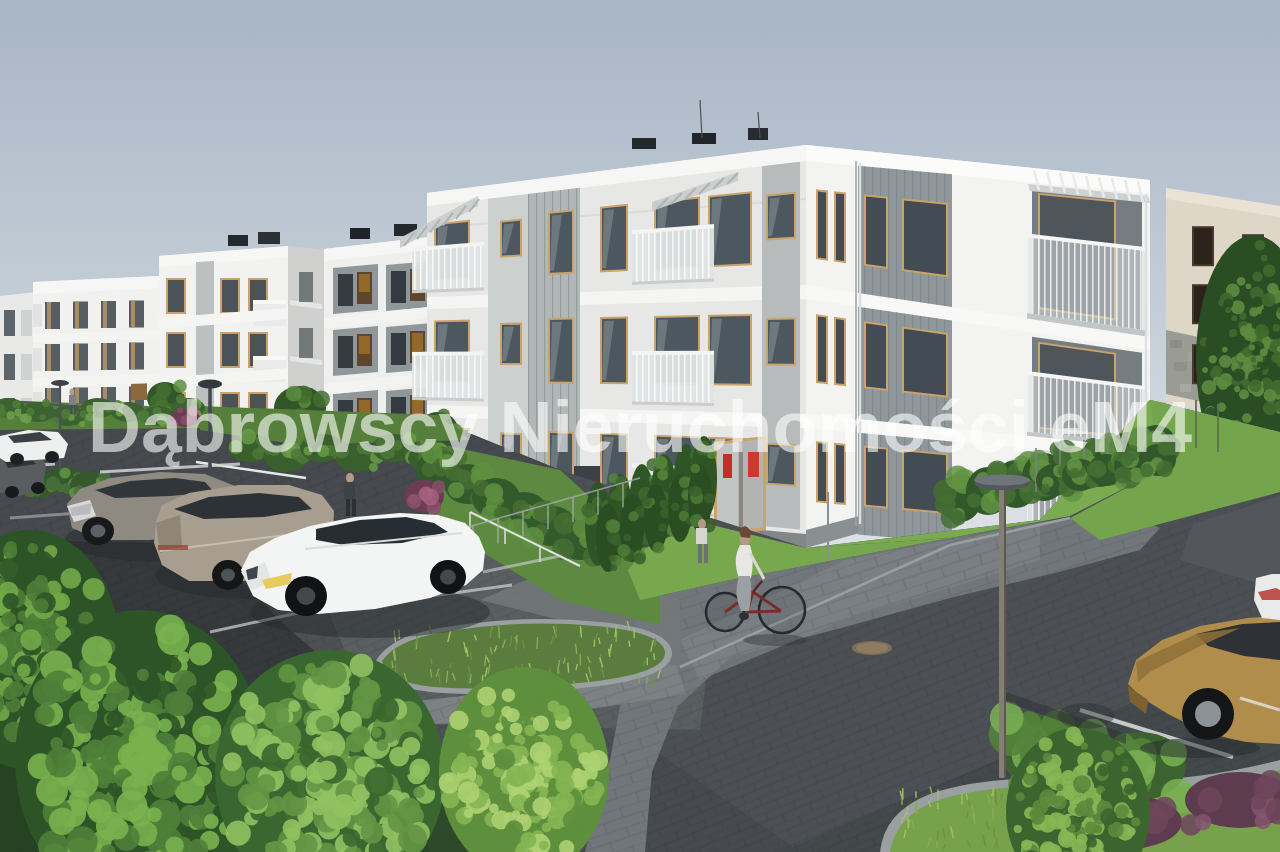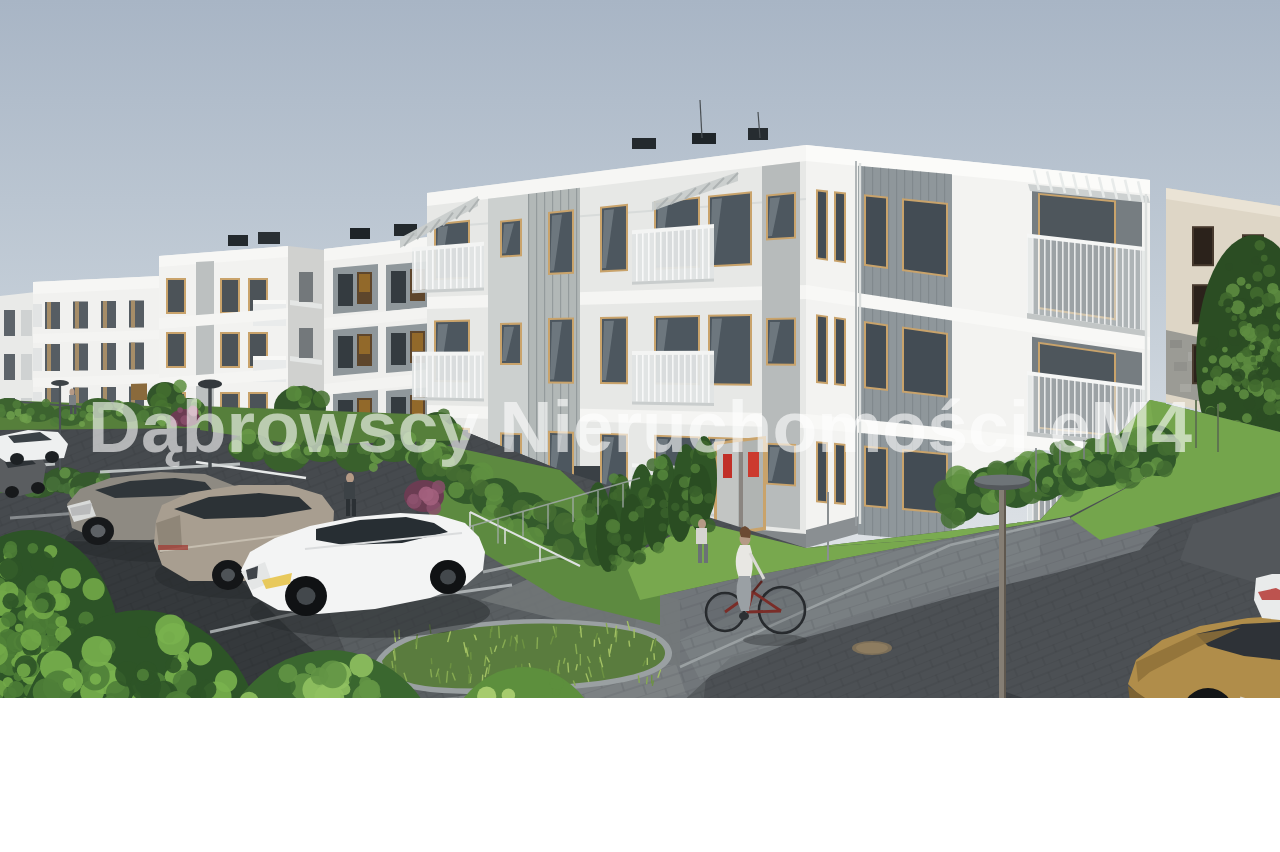--- a/index.html
+++ b/index.html
@@ -1,14 +1,14 @@
 <!DOCTYPE html>
 <html><head><meta charset="utf-8"><title>Osiedle</title>
 <style>html,body{margin:0;padding:0;background:#fff;font-family:"Liberation Sans",sans-serif;}
-#scene{width:1280px;height:698px;overflow:hidden;position:relative;}</style></head>
+#scene{width:1280px;height:852px;overflow:hidden;position:relative;}</style></head>
 <body>
 <div id="scene">
 <svg xmlns="http://www.w3.org/2000/svg" width="1280" height="852" viewBox="0 0 1280 852">
 <defs>
 <linearGradient id="sky" x1="0" y1="0" x2="0" y2="1">
 <stop offset="0" stop-color="#a8b5c5"></stop>
           <stop offset="0.5" stop-color="#c3cdd7"></stop>
           <stop offset="1" stop-color="#e3e6e9"></stop>
 </linearGradient>
 <pattern id="pav" width="30" height="16" patternUnits="userSpaceOnUse" patternTransform="rotate(-22)">

